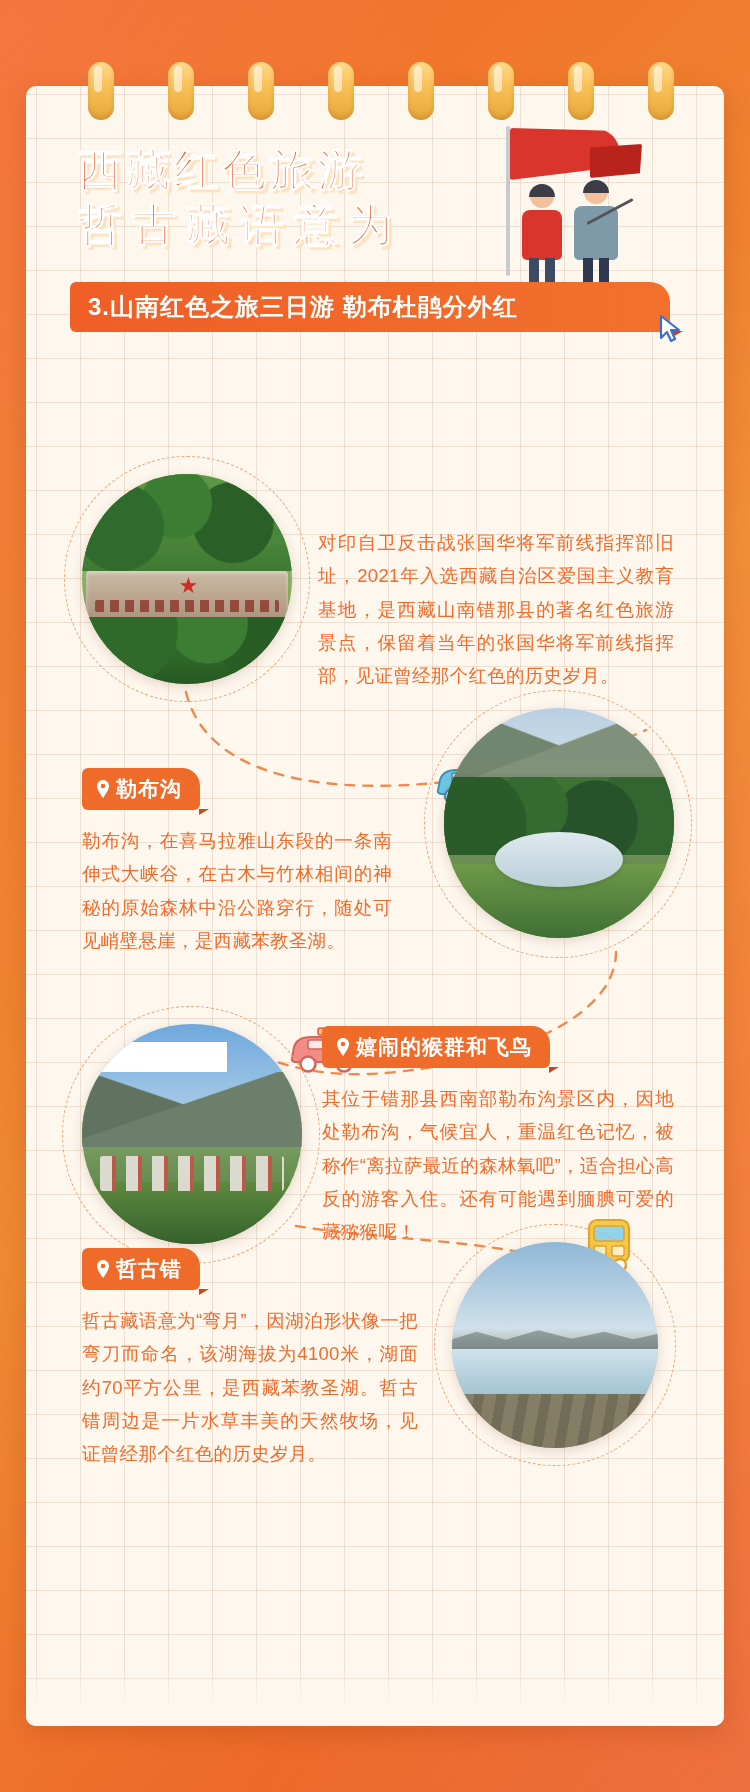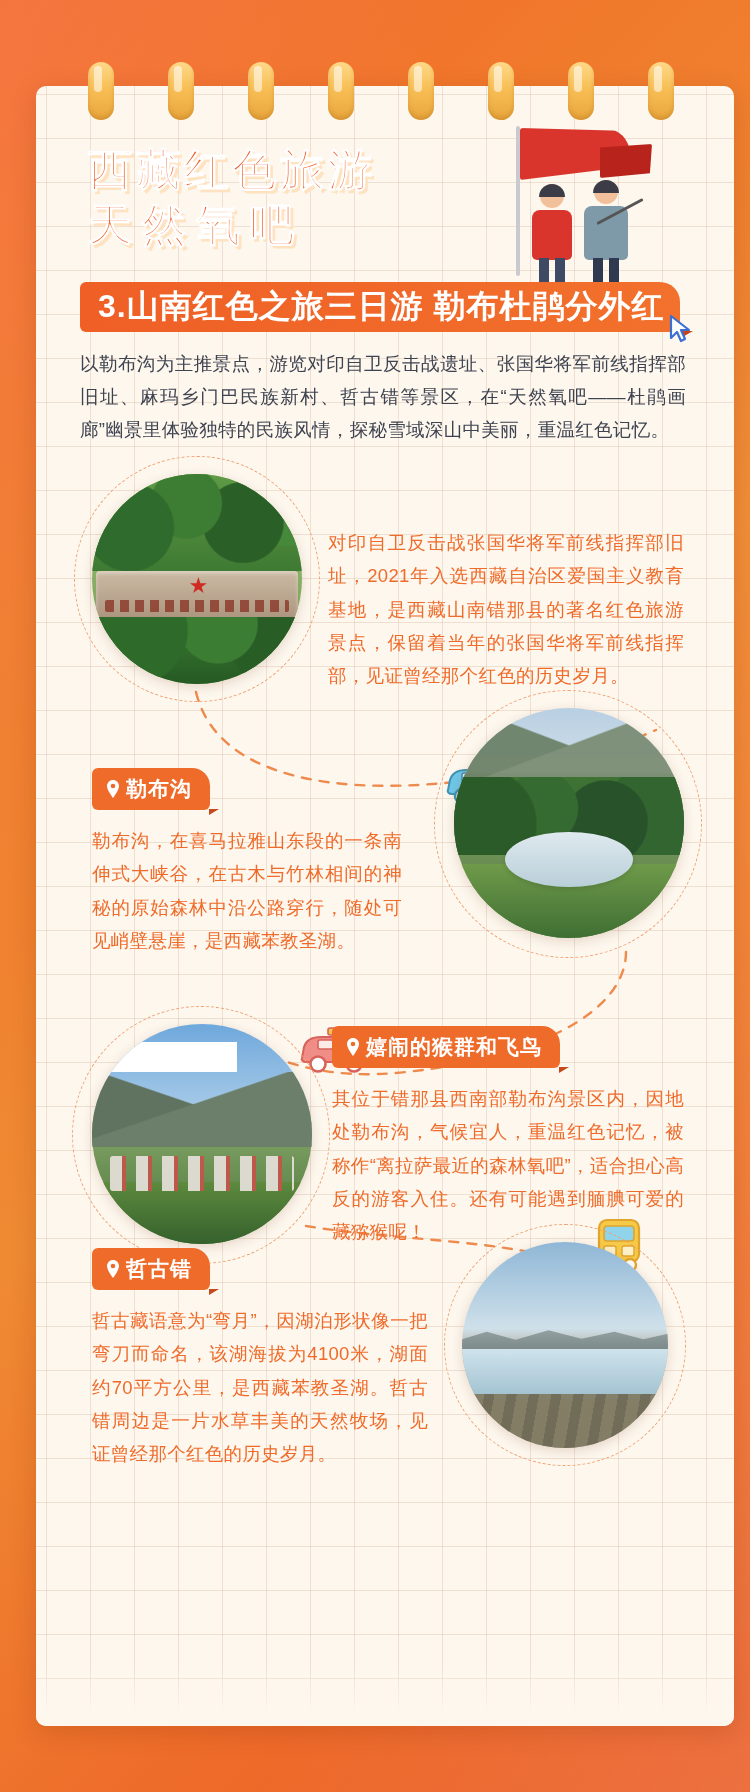--- a/index.html
+++ b/index.html
@@ -24,21 +24,20 @@
 
   
   .sheet {
     position: absolute;
     left: 26px; top: 86px;
     width: 698px; height: 1640px;
     background: #fdf7ee;
     border-radius: 10px;
     box-shadow: 0 6px 26px rgba(120,40,0,0.20);
     overflow: hidden;
-    margin-left: 10px;
   }
   .grid-lines {
     position: absolute; inset: 0;
     background-image:
       linear-gradient(to right, rgba(205,170,140,0.30) 1px, transparent 1px),
       linear-gradient(to bottom, rgba(205,170,140,0.30) 1px, transparent 1px);
     background-size: 44px 44px;
     background-position: 10px 8px;
     pointer-events: none;
   }
@@ -101,21 +100,21 @@
 
   
   .banner {
     position: absolute; left: 44px; top: 196px;
     width: 600px; height: 50px;
     background: linear-gradient(90deg,#ef5f26 0%, #f2712c 100%);
     border-radius: 6px 20px 6px 6px;
     display: flex; align-items: center;
   }
   .banner-text {
-    color: #fff; font-size: 32px; font-weight: 700; letter-spacing: 1px;
+    color: #fff; font-size: 24px; font-weight: 700; letter-spacing: 1px;
     padding-left: 18px;
   }
   .banner::after {
     content:""; position:absolute; right:-13px; bottom:-7px;
     border-left: 14px solid #c6431a; border-bottom: 8px solid transparent;
   }
   .cursor {
     position:absolute; left:632px; top:228px; width:26px; height:30px;
   }
 
@@ -262,21 +261,21 @@
 <body>
 
 <div class="bg-sheen"></div>
 
 <div class="sheet">
   <div class="grid-lines"></div>
 
   <div class="header">
     <div class="title-block">
       <div class="main-title-l1">西藏红色旅游</div>
-      <div class="main-title-l2">天然氧吧</div>
+      <div class="main-title-l2">哲古藏语意为</div>
     </div>
 
     <div class="illus">
       <div class="flag-pole"></div>
       <div class="flag"></div>
       <div class="flag2"></div>
 
       <div class="person p1">
         <div style="position:relative;width:26px;margin:0 auto;">
           <div class="head"></div>
@@ -312,21 +311,20 @@
     </div>
   </div>
 
   <div class="banner">
     <span class="banner-text">3.山南红色之旅三日游 勒布杜鹃分外红</span>
   </div>
   <svg class="cursor" viewBox="0 0 26 30">
     <path d="M3 2 L3 24 L9 18 L13 27 L17 25 L13 16 L21 16 Z" fill="#ffffff" stroke="#3b6fd4" stroke-width="2.2" stroke-linejoin="round"></path>
   </svg>
 
-  <p class="intro">以勒布沟为主推景点，游览对印自卫反击战遗址、张国华将军前线指挥部旧址、麻玛乡门巴民族新村、哲古错等景区，在“天然氧吧——杜鹃画廊”幽景里体验独特的民族风情，探秘雪域深山中美丽，重温红色记忆。</p>
 
   <svg class="route" style="left:120px; top:596px; width:520px; height:170px;" viewBox="0 0 520 170">
     <path d="M40 10 C60 95, 180 118, 330 96 C400 86, 450 70, 500 48" fill="none" stroke="#ef8a4d" stroke-width="2.4" stroke-dasharray="9 9" stroke-linecap="round"></path>
   </svg>
   <svg class="route" style="left:120px; top:856px; width:520px; height:220px;" viewBox="0 0 520 220">
     <path d="M470 10 C470 70, 380 116, 250 130 C170 139, 110 120, 70 86" fill="none" stroke="#ef8a4d" stroke-width="2.4" stroke-dasharray="9 9" stroke-linecap="round"></path>
   </svg>
   <svg class="route" style="left:250px; top:1120px; width:400px; height:230px;" viewBox="0 0 400 230">
     <path d="M20 20 C140 40, 300 30, 346 96 C372 134, 330 180, 250 200" fill="none" stroke="#ef8a4d" stroke-width="2.4" stroke-dasharray="9 9" stroke-linecap="round"></path>
   </svg>

